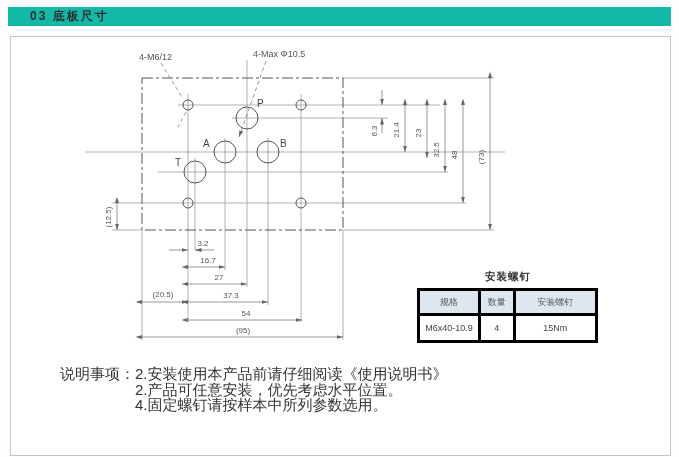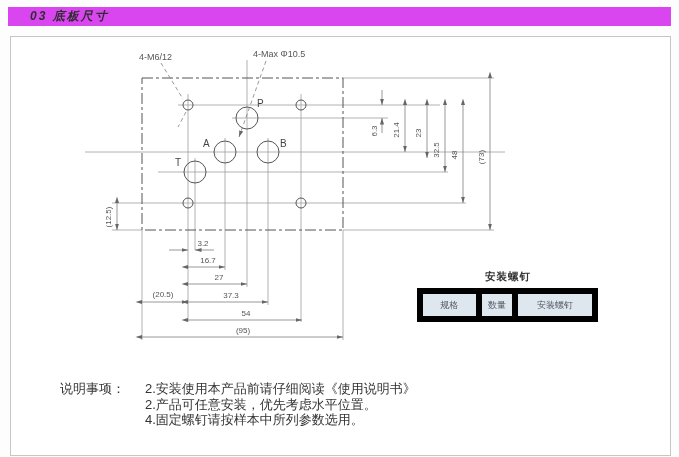--- a/index.html
+++ b/index.html
@@ -1,40 +1,40 @@
 <!DOCTYPE html>
 <html><head>
 <meta charset="utf-8">
 <style>
   html,body{margin:0;padding:0;background:#fdfdfd;}
   body{width:679px;height:457px;position:relative;overflow:hidden;
        font-family:"Liberation Sans",sans-serif;}
   .abs{position:absolute;}
   
-  .header-bar{left:8px;top:7px;width:663px;height:19px;background:#d946ef;font-style:italic;}
+  .header-bar{left:8px;top:7px;width:663px;height:19px;background:#14b8a6;}
   .header-bar .title{display:block;padding-left:22px;line-height:19px;
        font-size:12px;font-weight:bold;color:#2e2e2e;letter-spacing:2px;}
   
   .content-box{left:10px;top:36px;width:659px;height:418px;
        border:1px solid #c6c6c6;background:#ffffff;}
   
   .drawing-svg{left:0;top:0;}
   
   .screw-block{left:417px;top:270px;width:181px;}
   .screw-title{font-size:10.5px;font-weight:bold;color:#333;margin:0 0 4px 1px;
        letter-spacing:1px;text-align:center;}
   table.screws{border-collapse:collapse;width:181px;}
-  table.screws th,table.screws td{border:6px solid #000000;text-align:center;
+  table.screws th,table.screws td{border:3px solid #000000;text-align:center;
        font-weight:normal;}
   table.screws th{background:#dfe7ee;color:#556;font-size:9px;height:20px;}
   table.screws td{background:#fff;color:#444;font-size:9px;height:22px;}
   .col-spec{width:60px;}.col-qty{width:33px;margin-left:20px;}.col-torque{width:86px;}
   
-  .notes{left:60px;top:381px;width:585px;font-size:13px;color:#333;
-       line-height:15.5px;display:flex;gap:20px;}
+  .notes{left:60px;top:366px;width:585px;font-size:15px;color:#333;
+       line-height:15.5px;display:flex;}
   .notes .label{white-space:nowrap;}
   .notes .items div{white-space:nowrap;}
 </style>
 </head>
 <body>
 
 <div class="abs header-bar">
   <span class="title">03 底板尺寸</span>
 </div>
 
@@ -141,20 +141,25 @@
 
 <div class="abs screw-block">
   <div class="screw-title">安装螺钉</div>
   <table class="screws">
     <tbody>
         <tr>
       <th class="col-spec">规格</th>
       <th class="col-qty">数量</th>
       <th class="col-torque">安装螺钉</th>
     </tr>
+    <tr>
+      <td>M6x40-10.9</td>
+      <td>4</td>
+      <td>15Nm</td>
+    </tr>
   </tbody>
     </table>
 </div>
 
 <div class="abs notes">
   <div class="label">说明事项：</div>
   <div class="items">
     <div>2.安装使用本产品前请仔细阅读《使用说明书》</div>
     <div>2.产品可任意安装，优先考虑水平位置。</div>
     <div>4.固定螺钉请按样本中所列参数选用。</div>

